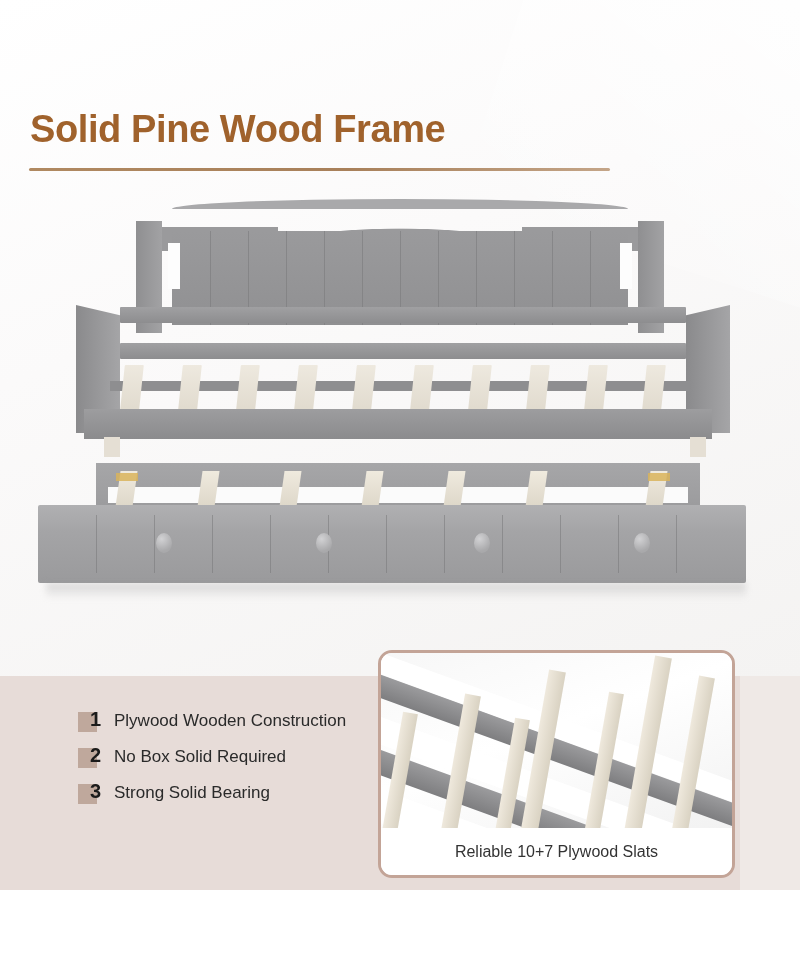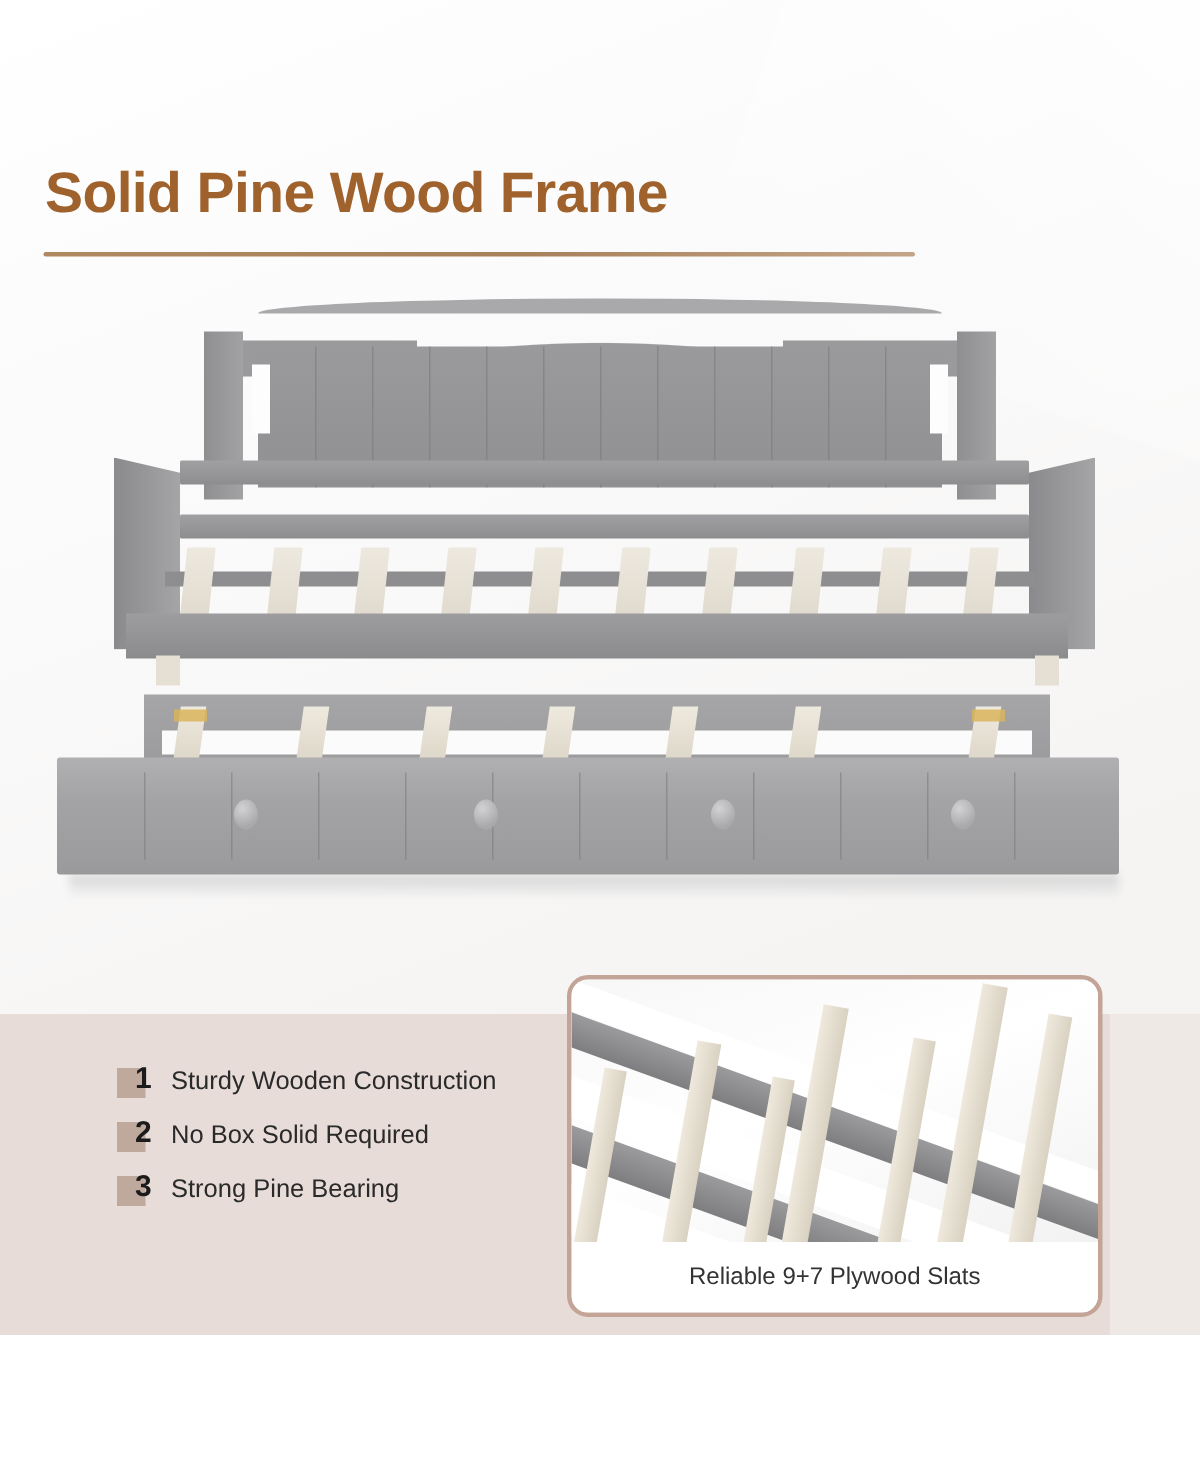--- a/index.html
+++ b/index.html
@@ -396,33 +396,33 @@
   </div>
 
   <div id="bottom-band"></div>
   <div id="bottom-band-light"></div>
 
   <div id="feature-list">
 
     <div class="feature-row">
       <div class="feat-square"></div>
       <div class="feat-num">1</div>
-      <div class="feat-text">Sturdy Wooden Construction</div>
+      <div class="feat-text">Plywood Wooden Construction</div>
     </div>
 
     <div class="feature-row">
       <div class="feat-square"></div>
       <div class="feat-num">2</div>
       <div class="feat-text">No Box Solid Required</div>
     </div>
 
     <div class="feature-row">
       <div class="feat-square"></div>
       <div class="feat-num">3</div>
-      <div class="feat-text">Strong Pine Bearing</div>
+      <div class="feat-text">Strong Solid Bearing</div>
     </div>
   </div>
 
   <div id="inset">
     <div id="inset-photo">
 
       <div class="d-rail" style="left:-40px; top:8px;  width:470px; height:22px; transform:rotate(20deg);"></div>
       <div class="d-rail" style="left:-60px; top:76px; width:470px; height:24px; transform:rotate(20deg);"></div>
       <div class="d-rail" style="left:-80px; top:150px;width:470px; height:22px; transform:rotate(20deg);"></div>
       <div class="d-white" style="left:-40px; top:-14px; width:470px; height:20px; transform:rotate(20deg);"></div>
@@ -431,17 +431,17 @@
 
       <div class="d-slat" style="left:22px;  top:60px;  width:15px; height:130px; transform:rotate(10deg);"></div>
       <div class="d-slat" style="left:84px;  top:42px;  width:16px; height:145px; transform:rotate(10deg);"></div>
       <div class="d-slat" style="left:134px; top:66px;  width:15px; height:125px; transform:rotate(10deg);"></div>
       <div class="d-slat" style="left:168px; top:18px;  width:17px; height:170px; transform:rotate(10deg);"></div>
       <div class="d-slat" style="left:228px; top:40px;  width:15px; height:150px; transform:rotate(10deg);"></div>
       <div class="d-slat" style="left:274px; top:4px;   width:17px; height:186px; transform:rotate(10deg);"></div>
       <div class="d-slat" style="left:318px; top:24px;  width:16px; height:166px; transform:rotate(10deg);"></div>
     </div>
     <div id="inset-caption-bar">
-      <span id="inset-caption">Reliable 9+7 Plywood Slats</span>
+      <span id="inset-caption">Reliable 10+7 Plywood Slats</span>
     </div>
   </div>
 
 </div>
 
 </body></html>

